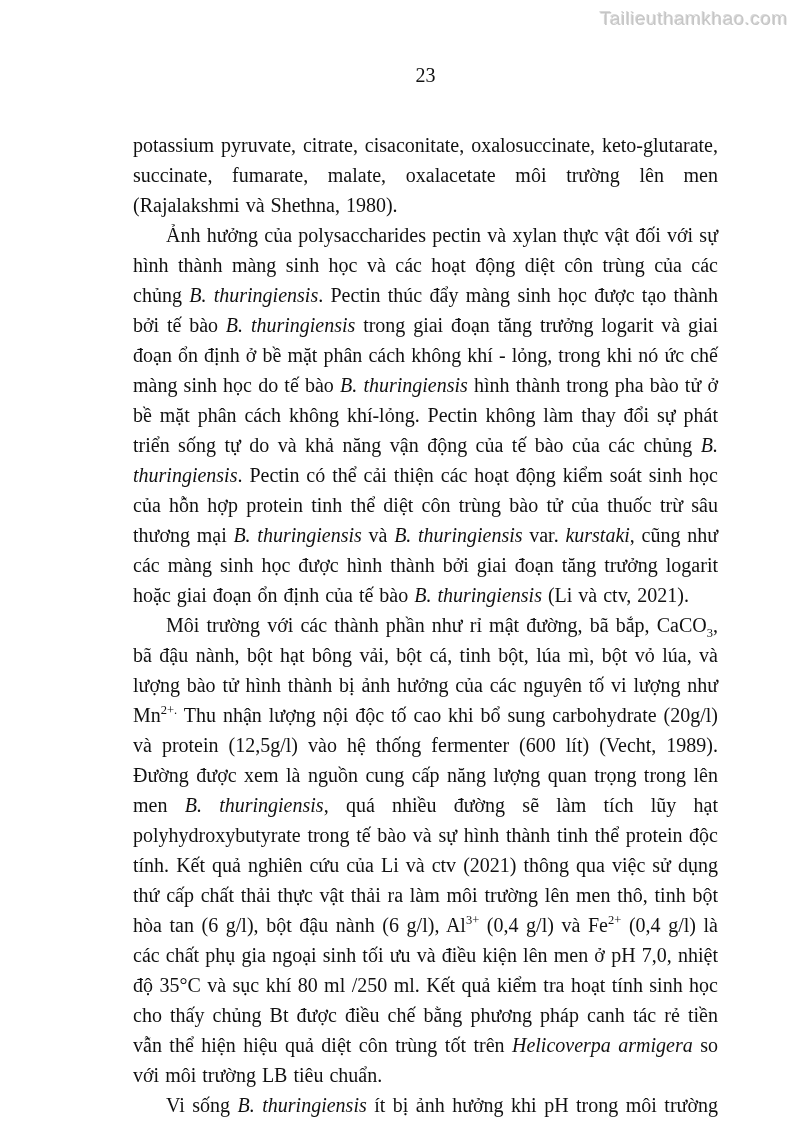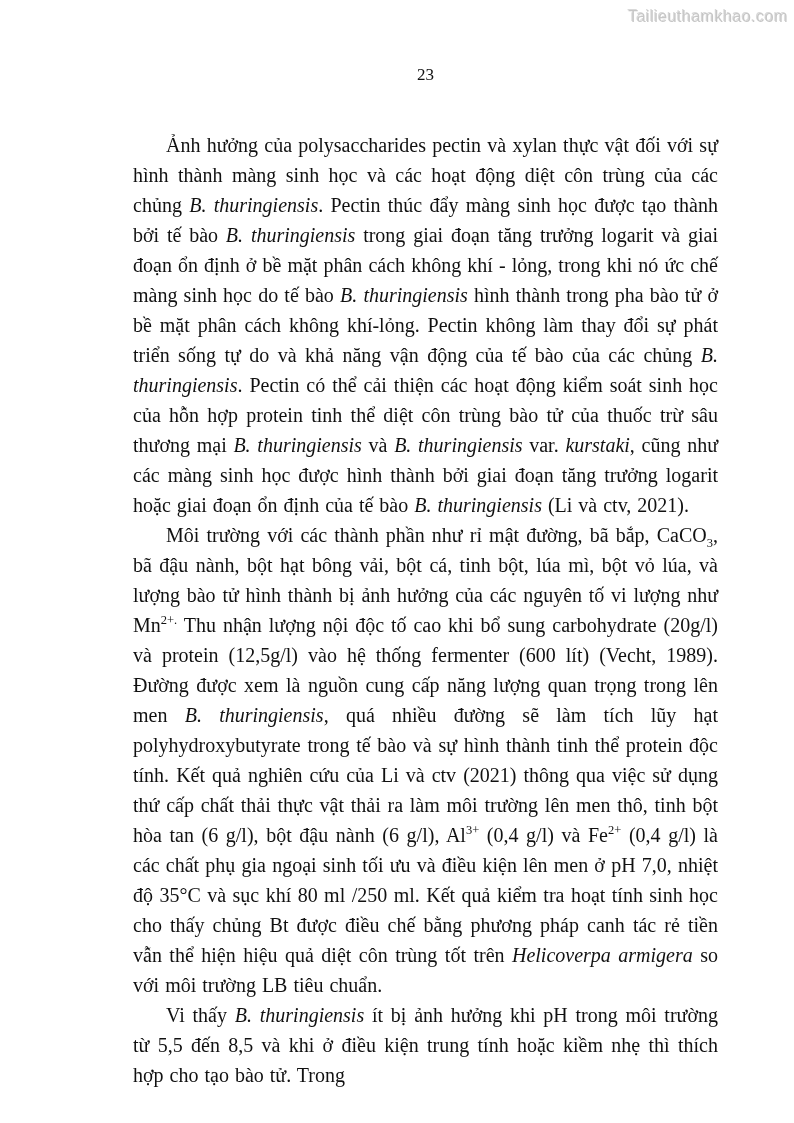--- a/index.html
+++ b/index.html
@@ -13,32 +13,32 @@
     position: relative;
     overflow: hidden;
     font-family: "Liberation Serif", serif;
     color: #111;
   }
   .watermark {
     position: absolute;
     top: 8px;
     right: 6px;
     font-family: "Liberation Sans", sans-serif;
-    font-size: 16px;
+    font-size: 19px;
     letter-spacing: 0.5px;
     color: #c6c6c6;
     text-shadow: 1px 1px 0 #ffffff, -1px -1px 0 #d9d9d9;
   }
   .page-number {
     position: absolute;
     top: 60px;
     left: 133px;
     width: 585px;
     text-align: center;
-    font-size: 17px;
+    font-size: 20px;
     line-height: 30px;
   }
   .content {
     position: absolute;
     top: 130px;
     left: 133px;
     width: 585px;
   }
   .para {
     margin: 0;
@@ -64,16 +64,17 @@
   }
 </style>
 </head>
 <body>
 
 <div class="watermark">Tailieuthamkhao.com</div>
 
 <div class="page-number">23</div>
 
 <div class="content">
+    <p class="para"><span>potassium pyruvate, citrate, cisaconitate, oxalosuccinate, keto-glutarate, succinate, fumarate, malate, oxalacetate môi trường lên men (Rajalakshmi và Shethna, 1980).</span></p>
     <p class="para indent"><span>Ảnh hưởng của polysaccharides pectin và xylan thực vật đối với sự hình thành màng sinh học và các hoạt động diệt côn trùng của các chủng </span><i>B. thuringiensis</i><span>. Pectin thúc đẩy màng sinh học được tạo thành bởi tế bào </span><i>B. thuringiensis</i><span> trong giai đoạn tăng trưởng logarit và giai đoạn ổn định ở bề mặt phân cách không khí - lỏng, trong khi nó ức chế màng sinh học do tế bào </span><i>B. thuringiensis</i><span> hình thành trong pha bào tử ở bề mặt phân cách không khí-lỏng. Pectin không làm thay đổi sự phát triển sống tự do và khả năng vận động của tế bào của các chủng </span><i>B. thuringiensis</i><span>. Pectin có thể cải thiện các hoạt động kiểm soát sinh học của hỗn hợp protein tinh thể diệt côn trùng bào tử của thuốc trừ sâu thương mại </span><i>B. thuringiensis</i><span> và </span><i>B. thuringiensis</i><span> var. </span><i>kurstaki</i><span>, cũng như các màng sinh học được hình thành bởi giai đoạn tăng trưởng logarit hoặc giai đoạn ổn định của tế bào </span><i>B. thuringiensis</i><span> (Li và ctv, 2021).</span></p>
     <p class="para indent"><span>Môi trường với các thành phần như rỉ mật đường, bã bắp, CaCO</span><sub>3</sub><span>, bã đậu nành, bột hạt bông vải, bột cá, tinh bột, lúa mì, bột vỏ lúa, và lượng bào tử hình thành bị ảnh hưởng của các nguyên tố vi lượng như Mn</span><sup>2+.</sup><span> Thu nhận lượng nội độc tố cao khi bổ sung carbohydrate (20g/l) và protein (12,5g/l) vào hệ thống fermenter (600 lít) (Vecht, 1989). Đường được xem là nguồn cung cấp năng lượng quan trọng trong lên men </span><i>B. thuringiensis</i><span>, quá nhiều đường sẽ làm tích lũy hạt polyhydroxybutyrate trong tế bào và sự hình thành tinh thể protein độc tính. Kết quả nghiên cứu của Li và ctv (2021) thông qua việc sử dụng thứ cấp chất thải thực vật thải ra làm môi trường lên men thô, tinh bột hòa tan (6 g/l), bột đậu nành (6 g/l), Al</span><sup>3+</sup><span> (0,4 g/l) và Fe</span><sup>2+</sup><span> (0,4 g/l) là các chất phụ gia ngoại sinh tối ưu và điều kiện lên men ở pH 7,0, nhiệt độ 35°C và sục khí 80 ml /250 ml. Kết quả kiểm tra hoạt tính sinh học cho thấy chủng Bt được điều chế bằng phương pháp canh tác rẻ tiền vẫn thể hiện hiệu quả diệt côn trùng tốt trên </span><i>Helicoverpa armigera</i><span> so với môi trường LB tiêu chuẩn.</span></p>
-    <p class="para indent"><span>Vi thấy </span><i>B. thuringiensis</i><span> ít bị ảnh hưởng khi pH trong môi trường từ 5,5 đến 8,5 và khi ở điều kiện trung tính hoặc kiềm nhẹ thì thích hợp cho tạo bào tử. Trong</span></p>
+    <p class="para indent"><span>Vi sống </span><i>B. thuringiensis</i><span> ít bị ảnh hưởng khi pH trong môi trường từ 5,5 đến 8,5 và khi ở điều kiện trung tính hoặc kiềm nhẹ thì thích hợp cho tạo bào tử. Trong</span></p>
   </div>
 
 </body></html>

